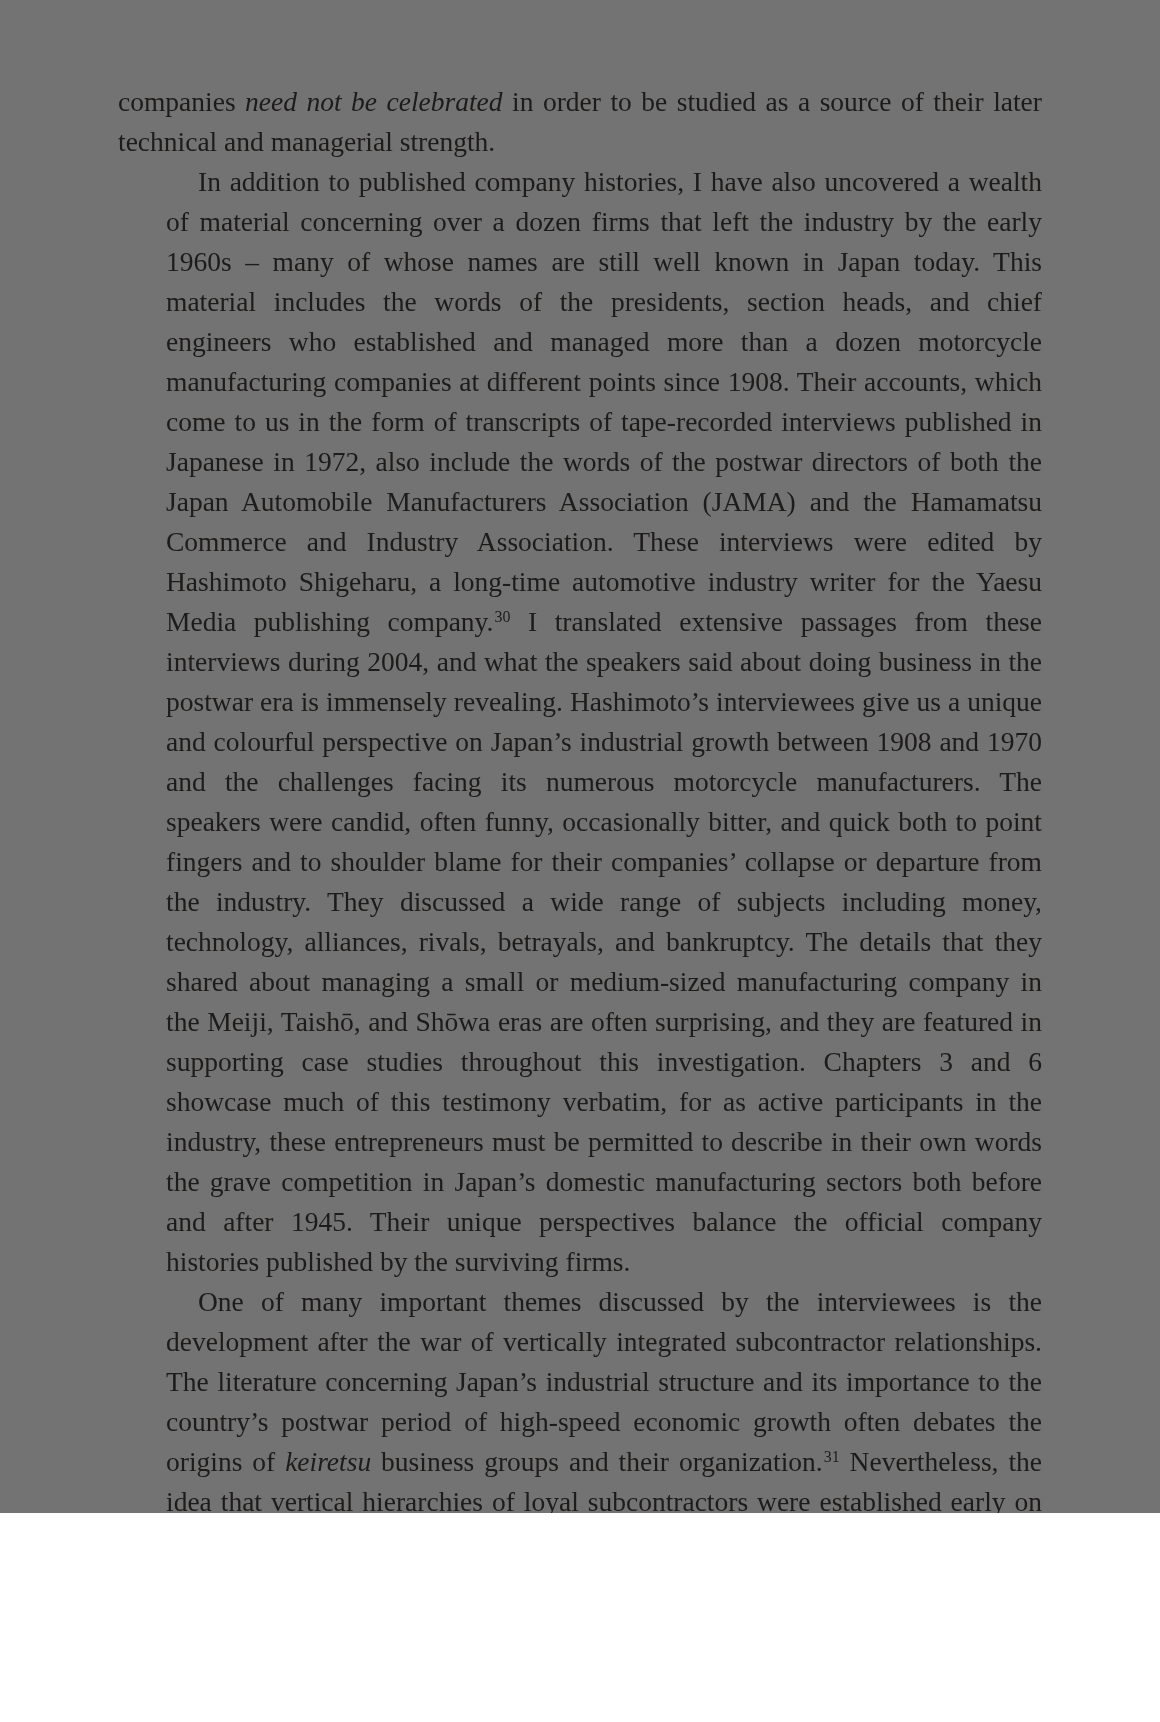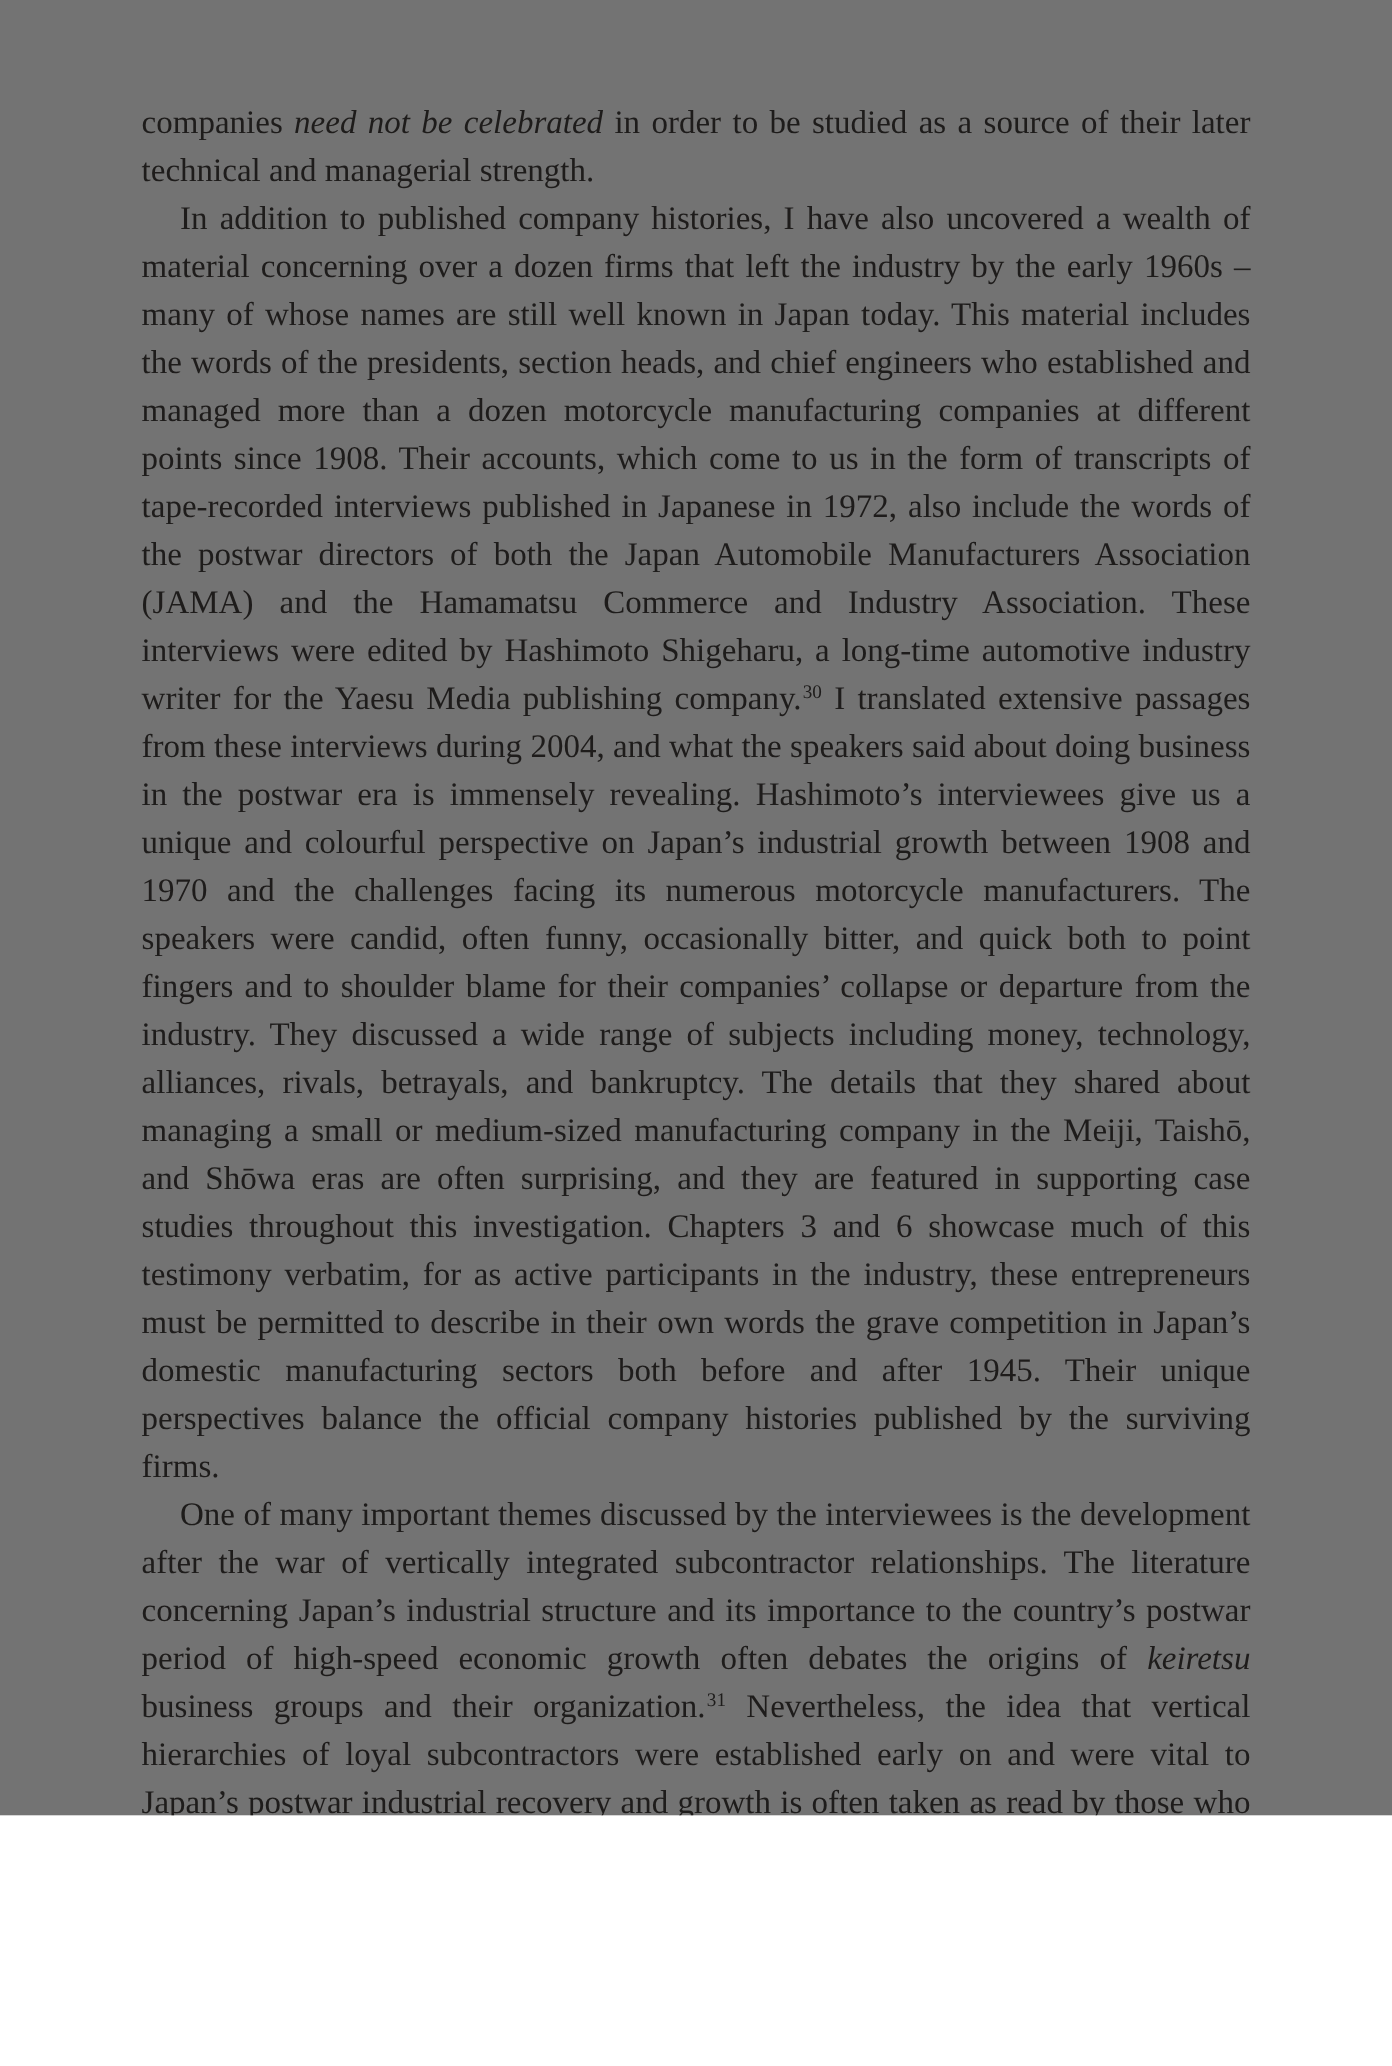--- a/index.html
+++ b/index.html
@@ -25,20 +25,21 @@
     line-height: 40px;
     text-align: justify;
     text-justify: inter-word;
   }
   .text-block p {
     margin: 0;
     padding: 0;
   }
   .text-block p.indent {
     text-indent: 32px;
+    margin-left: 48px;
   }
   .text-block em {
     font-style: italic;
   }
   sup.fn {
     font-size: 0.58em;
     line-height: 0;
     vertical-align: baseline;
     position: relative;
     top: -0.55em;

